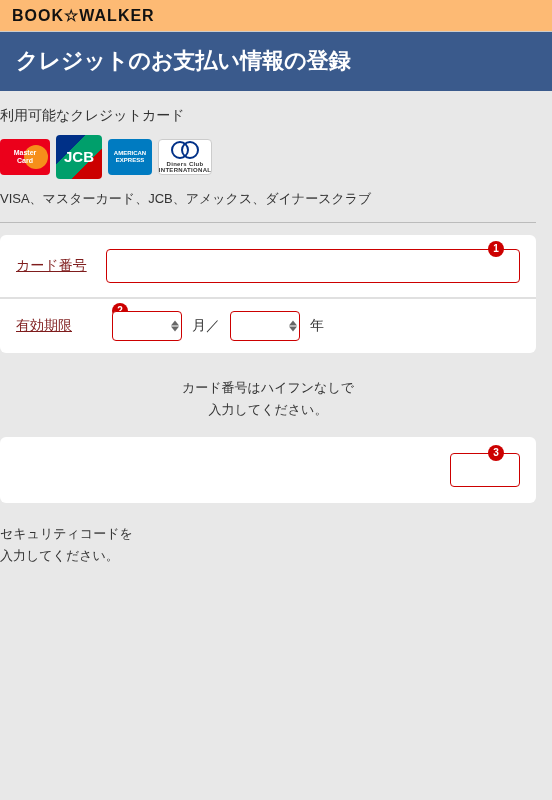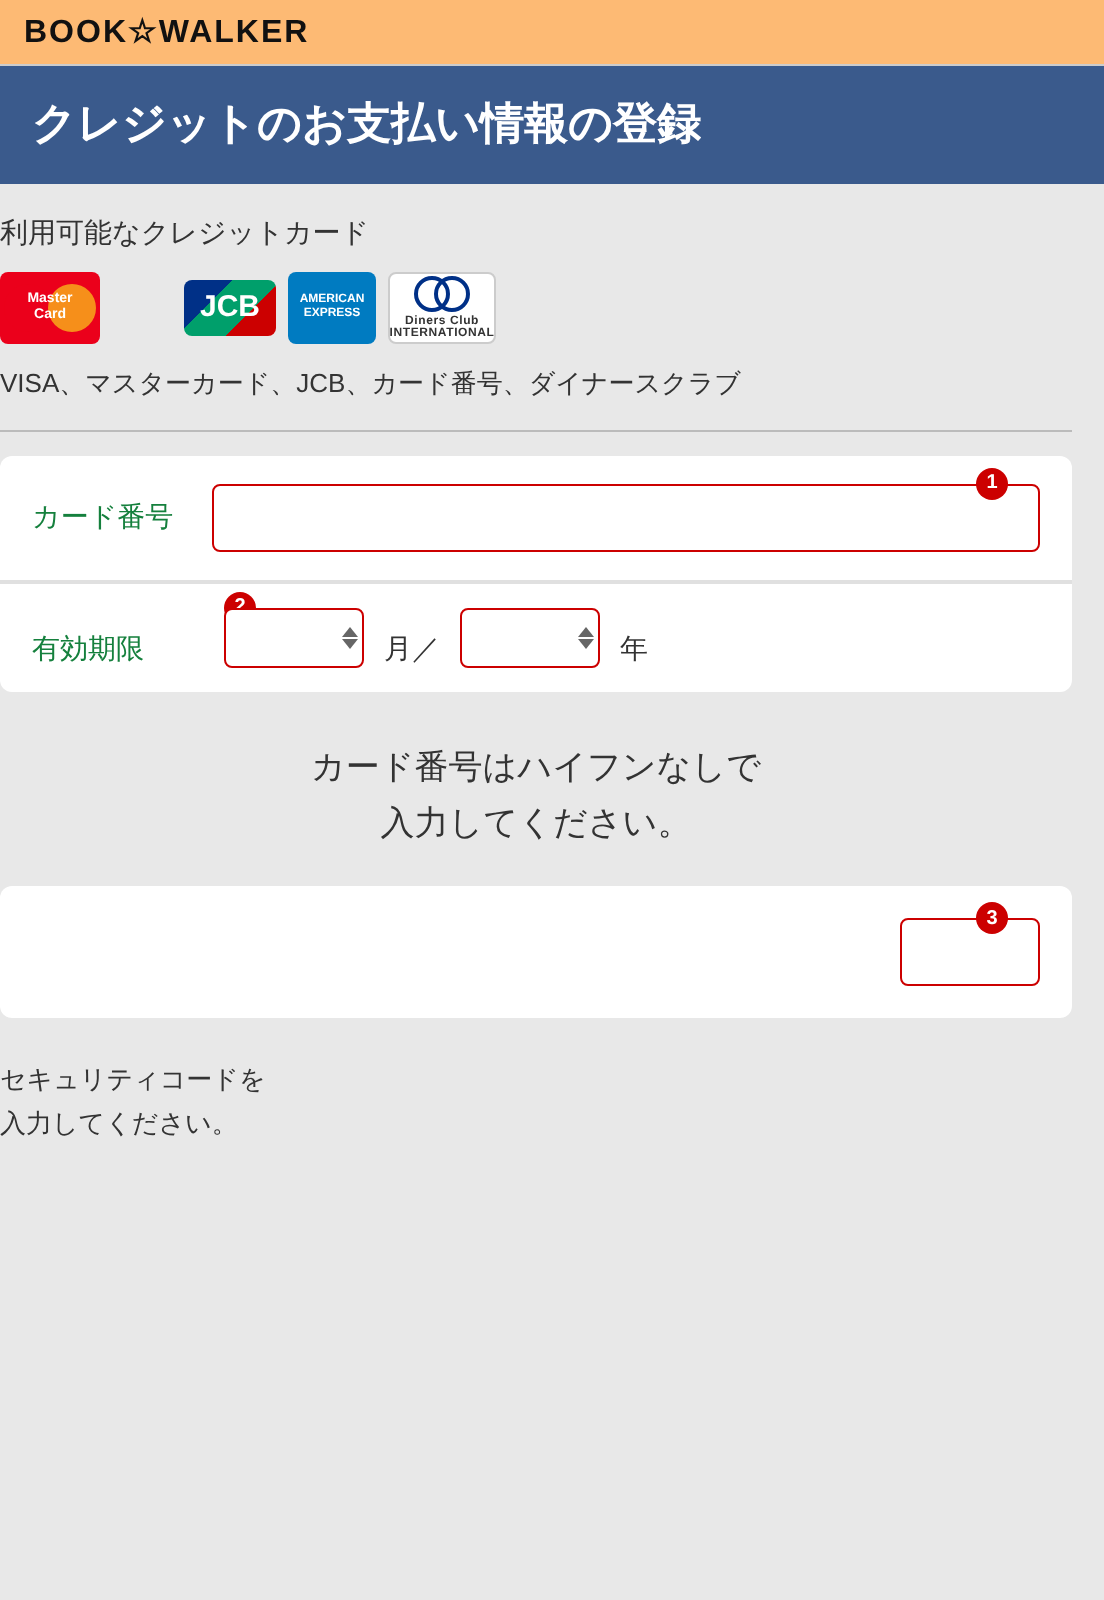--- a/index.html
+++ b/index.html
@@ -119,24 +119,23 @@
       text-align: center;
       line-height: 1.1;
     }
     .card-jcb {
       background: linear-gradient(135deg, #003087 33%, #009f6b 33%, #009f6b 66%, #cc0000 66%);
       color: #fff;
       padding: 4px 8px;
       font-size: 15px;
       font-weight: 900;
       border-radius: 4px;
-      height: 28px;
-      display: flex;
-      align-items: center;
-      margin-left: 36px;
+      height: 44px;
+      display: flex;
+      align-items: center;
     }
     .card-amex {
       background: #007bc1;
       color: #fff;
       padding: 3px 5px;
       font-size: 7px;
       font-weight: bold;
       border-radius: 4px;
       height: 36px;
       display: flex;
@@ -212,38 +211,39 @@
       align-items: center;
       padding: 14px 16px;
       border-bottom: 1px solid #e0e0e0;
       position: relative;
     }
     .form-row:last-child {
       border-bottom: none;
     }
     .form-label {
       font-size: 14px;
-      color: #15803d;
+      color: #7f1d1d;
       width: 90px;
       flex-shrink: 0;
+      text-decoration: underline;
     }
     .form-input {
       flex: 1;
       border: 1.5px solid #cc0000;
       border-radius: 4px;
       padding: 8px 6px;
       font-size: 14px;
       outline: none;
       background: #fff;
     }
 
     
     .expiry-row {
       display: flex;
-      align-items: flex-end;
+      align-items: center;
       padding: 12px 16px;
       gap: 6px;
     }
     .expiry-select {
       border: 1.5px solid #cc0000;
       border-radius: 4px;
       padding: 6px 20px 6px 6px;
       font-size: 14px;
       background: #fff;
       appearance: none;
@@ -316,21 +316,21 @@
       top: -8px;
     }
     .badge-3 {
       right: 16px;
       top: -8px;
     }
 
     
     .help-text {
       text-align: center;
-      font-size: 17px;
+      font-size: 13px;
       color: #333;
       line-height: 1.7;
       padding: 8px 0 16px;
     }
 
     
     .security-card {
       background: #fff;
       border-radius: 6px;
       margin-bottom: 16px;
@@ -395,21 +395,21 @@
 
       <div class="card-logo card-diners">
         <div class="diners-circle-container">
           <div class="diners-circle1"></div>
           <div class="diners-circle2"></div>
         </div>
         <div class="diners-text">Diners Club<br>INTERNATIONAL</div>
       </div>
     </div>
 
-    <div class="card-description">VISA、マスターカード、JCB、カード番号、ダイナースクラブ</div>
+    <div class="card-description">VISA、マスターカード、JCB、アメックス、ダイナースクラブ</div>
 
     <hr class="divider">
   </div>
 
   <div class="form-card">
 
     <div class="form-row" style="position:relative;">
       <span class="form-label">カード番号</span>
       <div style="position:relative; flex:1;">
         <span class="badge-number badge-1">1</span>

